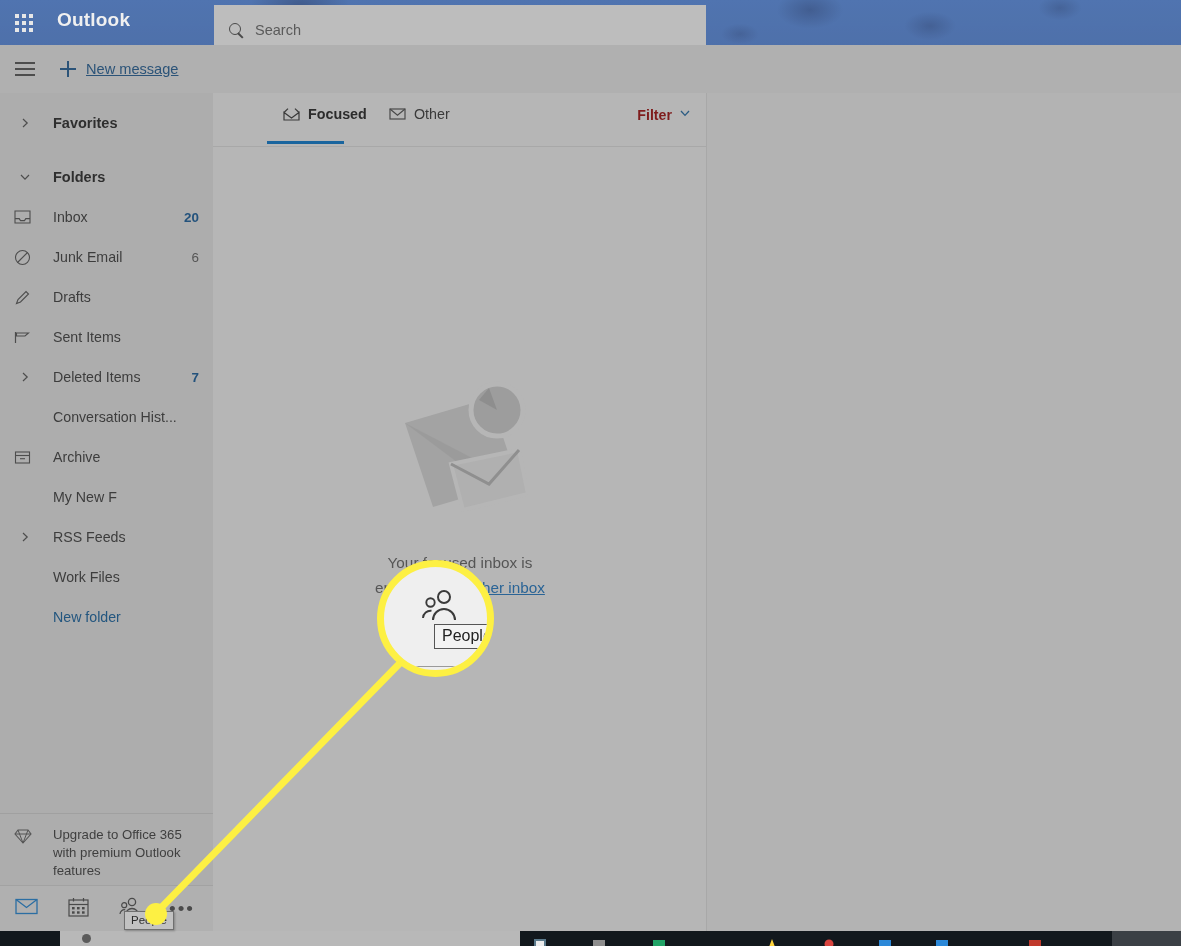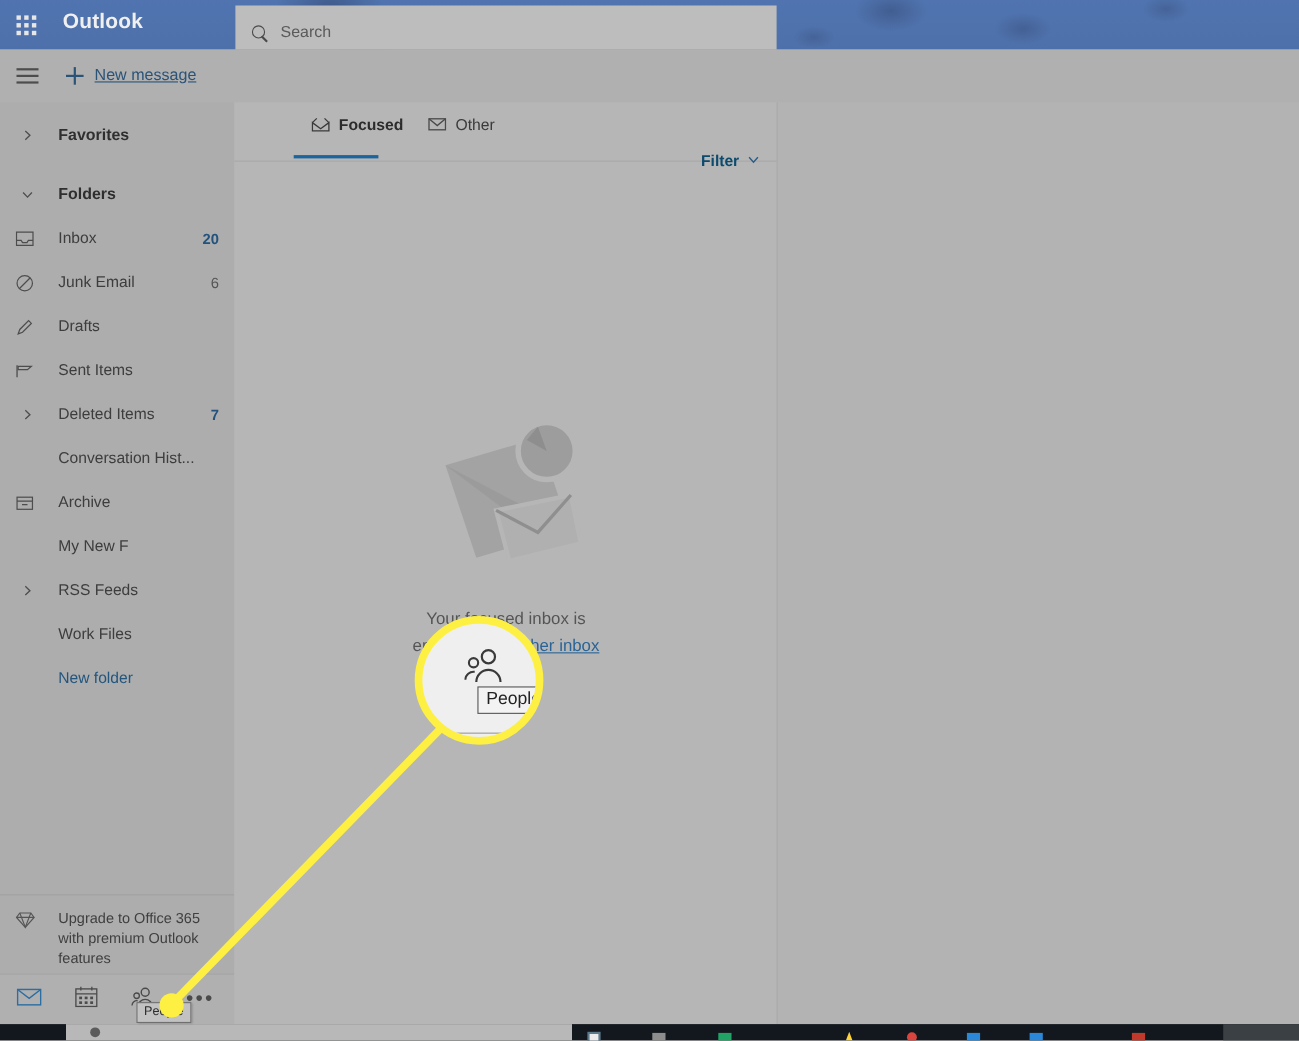--- a/index.html
+++ b/index.html
@@ -118,32 +118,32 @@
     box-shadow: 1px 1px 2px rgba(0,0,0,.25);
   }
 
   
   .maillist {
     position: absolute; left: 213px; top: 93px; width: 494px; height: 853px;
     background: #b6b6b6; border-right: 1px solid #a8a8a8;
   }
   .list-hdr { position: relative; height: 54px; border-bottom: 1px solid #a8a8a8; }
   .tab {
-    position: absolute; top: 13px; display: flex; align-items: flex-start;
+    position: absolute; top: 13px; display: flex; align-items: center;
     font-size: 14.3px; color: #3a3a3a; padding-left: 16px;
   }
   .tab.focused { left: 54px; font-weight: bold; color: #2c2c2c; }
   .tab.other { left: 160px; }
   .tab .tic { margin-right: 8px; display:flex; }
   .tab-underline {
     position: absolute; left: 54px; top: 48px; width: 77px; height: 3px; background: #1a659e;
   }
   .filter {
     position: absolute; right: 15px; top: 14px; display:flex; align-items:flex-start;
-    color: #0c4a6e; font-size: 14.2px; font-weight: bold; margin-top: 32px;
+    color: #7f1d1d; font-size: 14.2px; font-weight: bold;
   }
   .filter .fchev { margin-left: 7px; display:flex; }
 
   
   .empty { position: absolute; left: 0; top: 285px; width: 494px; text-align: center; }
   .empty .illus { display: flex; justify-content: center; }
   .empty .etext { margin-top: 32px; color: #555; font-size: 15.3px; line-height: 25px; }
   .empty .elink { color: #2a6496; }
 
   

